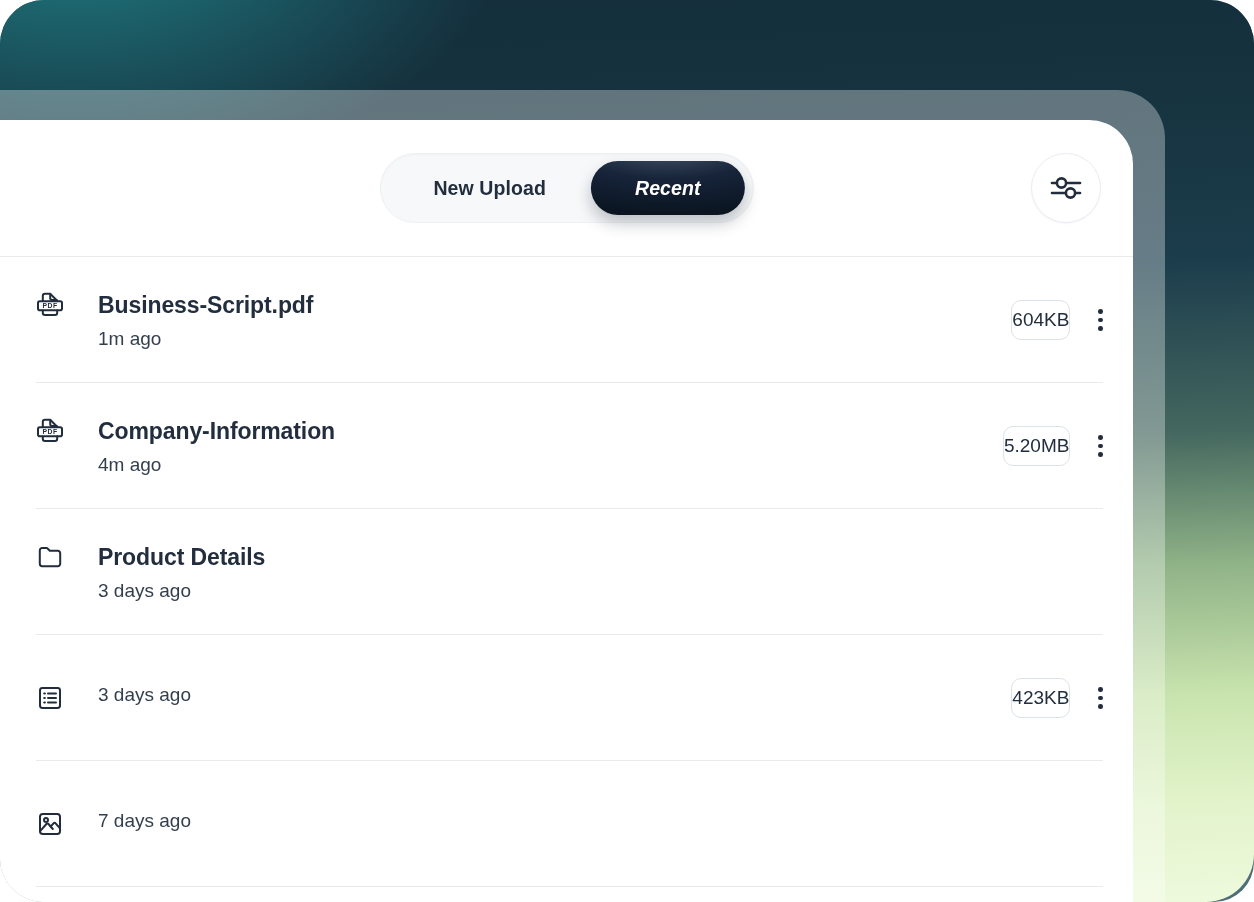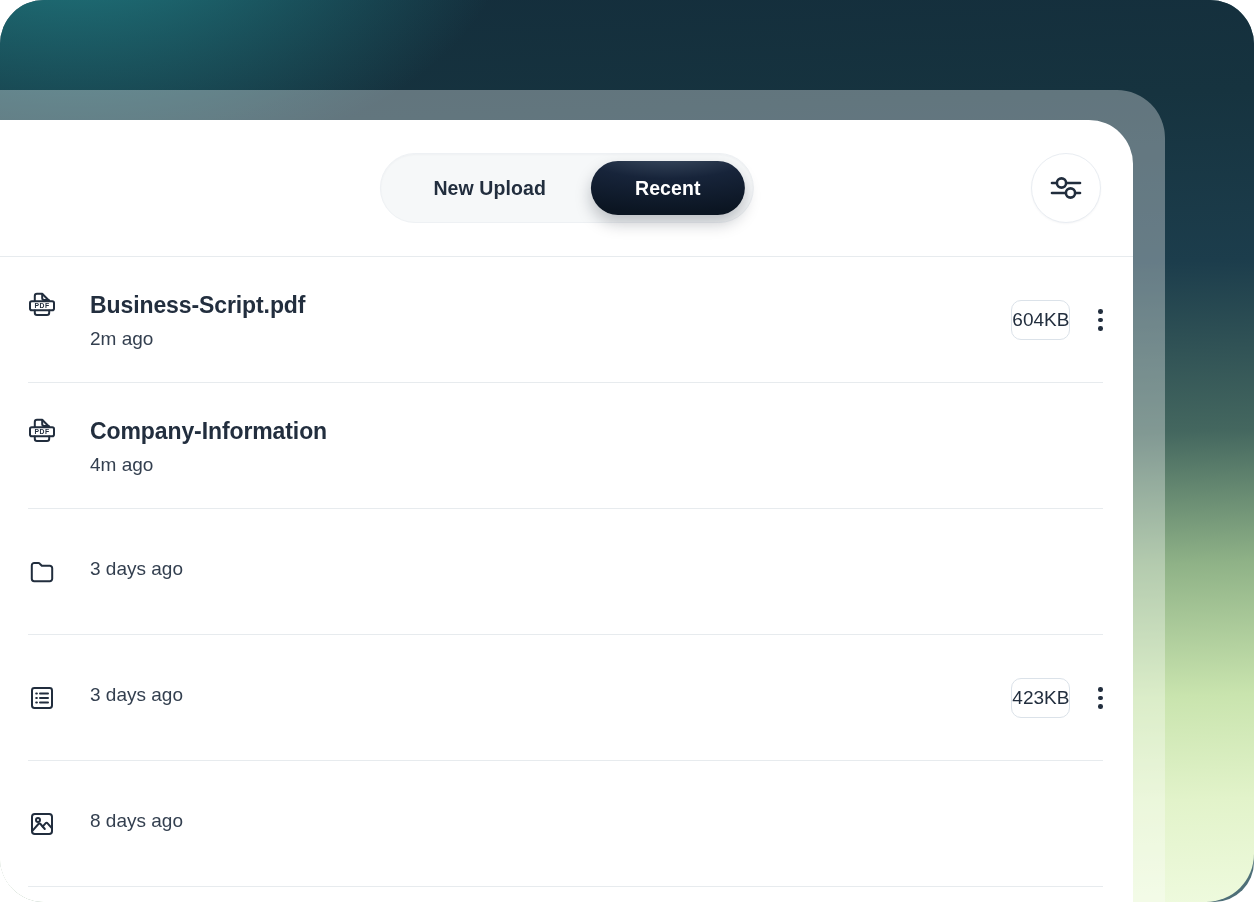--- a/index.html
+++ b/index.html
@@ -44,32 +44,33 @@
   .seg-item{
     border:none; background:transparent; cursor:pointer;
     height:54px; border-radius:27px; padding:0 45px;
     font-family:inherit; font-size:19.5px; font-weight:600; color:var(--ink,#232f3f);
     letter-spacing:0.1px;
   }
   .seg-item.active{
     color:#ffffff; padding:0 44px;
     background:radial-gradient(130% 120% at 50% -25%, #45566b 0%, #17243a 48%, #0b1522 100%);
     box-shadow:0 8px 16px rgba(10,20,35,0.25);
+    font-style:italic;
   }
   
   .filter-btn{
     position:absolute; top:33px; right:32px; width:70px; height:70px;
     border-radius:50%; background:#ffffff; border:1px solid #e9edf2;
     display:flex; align-items:center; justify-content:center; cursor:pointer;
     box-shadow:0 1px 2px rgba(15,30,50,0.04);
   }
   .filter-btn svg{ display:block; }
 
   
-  .list{ flex:1; display:flex; flex-direction:column; }
+  .list{ flex:1; display:flex; flex-direction:column;margin-left:8px; }
   .row{
     position:relative; height:126px; display:flex; align-items:center;
     padding:0 28px; background:#ffffff; cursor:pointer;
   }
   .row::after{
     content:""; position:absolute; left:28px; right:30px; bottom:0;
     height:1px; background:#e7ebee;
   }
   .row-left{ display:flex; align-items:flex-start; }
   .icon-wrap{ width:28px; height:28px; margin-right:34px; flex:0 0 auto; }
@@ -127,21 +128,21 @@
             <path d="M6.8 10 V5 a2.2 2.2 0 0 1 2.2-2.2 h5.2 l7 7 V10"></path>
             <path d="M14.2 3 v4 a1.9 1.9 0 0 0 1.9 1.9 h4.6"></path>
             <path d="M6.8 19.4 v2.4 a2.2 2.2 0 0 0 2.2 2.2 h10 a2.2 2.2 0 0 0 2.2-2.2 v-2.4"></path>
             <rect x="2" y="10.2" width="24" height="9" rx="1.8"></rect>
           </g>
           <text x="14" y="17.1" text-anchor="middle" font-size="6.8" font-weight="bold" font-family="Liberation Sans, sans-serif" fill="#212d3d" letter-spacing="0.5">PDF</text>
         </svg>
             </span>
           <span class="texts">
             <span class="file-name">Business-Script.pdf</span>
-            <span class="file-time">2m ago</span>
+            <span class="file-time">1m ago</span>
           </span>
         </div>
         <div class="row-right">
           <span class="size-badge">604KB</span>
           <button class="kebab">
               <i></i>
               <i></i>
               <i></i>
             </button>
         </div>
@@ -158,32 +159,41 @@
             <rect x="2" y="10.2" width="24" height="9" rx="1.8"></rect>
           </g>
           <text x="14" y="17.1" text-anchor="middle" font-size="6.8" font-weight="bold" font-family="Liberation Sans, sans-serif" fill="#212d3d" letter-spacing="0.5">PDF</text>
         </svg>
             </span>
           <span class="texts">
             <span class="file-name">Company-Information</span>
             <span class="file-time">4m ago</span>
           </span>
         </div>
+        <div class="row-right">
+          <span class="size-badge">5.20MB</span>
+          <button class="kebab">
+              <i></i>
+              <i></i>
+              <i></i>
+            </button>
+        </div>
       </div>
 
       <div class="row">
         <div class="row-left">
           <span class="icon-wrap">
               <svg width="28" height="28" viewBox="0 0 28 28">
                 <g fill="none" stroke="#212d3d" stroke-width="2" stroke-linecap="round" stroke-linejoin="round">
             <path d="M3.8 20.8 V7.4 a2.4 2.4 0 0 1 2.4-2.4 h4.1 a2 2 0 0 1 1.5 0.7 l2 2.1 h8 a2.4 2.4 0 0 1 2.4 2.4 v10.6 a2.4 2.4 0 0 1-2.4 2.4 H6.2 a2.4 2.4 0 0 1-2.4-2.4 Z"></path>
           </g>
               </svg>
             </span>
           <span class="texts">
+            <span class="file-name">Product Details</span>
             <span class="file-time">3 days ago</span>
           </span>
         </div>
       </div>
 
       <div class="row">
         <div class="row-left">
           <span class="icon-wrap">
               <svg width="28" height="28" viewBox="0 0 28 28">
                 <g fill="none" stroke="#212d3d" stroke-width="2" stroke-linecap="round" stroke-linejoin="round">
@@ -217,20 +227,20 @@
               <svg width="28" height="28" viewBox="0 0 28 28">
                 <g fill="none" stroke="#212d3d" stroke-width="2" stroke-linecap="round" stroke-linejoin="round">
            <rect x="4" y="4" width="20" height="20" rx="2.8"></rect>
            <circle cx="10" cy="10" r="2"></circle>
            <path d="M4.6 20.6 l5.8-6.6 a1.4 1.4 0 0 1 2.1 0 l4.3 5"></path>
            <path d="M14.6 16.6 l2.9-3.3 a1.4 1.4 0 0 1 2.1 0 l4 4.6"></path>
          </g>
               </svg>
             </span>
           <span class="texts">
-            <span class="file-time">8 days ago</span>
+            <span class="file-time">7 days ago</span>
           </span>
         </div>
       </div>
 
     </div>
   </div>
 </div>
 
 </body></html>

